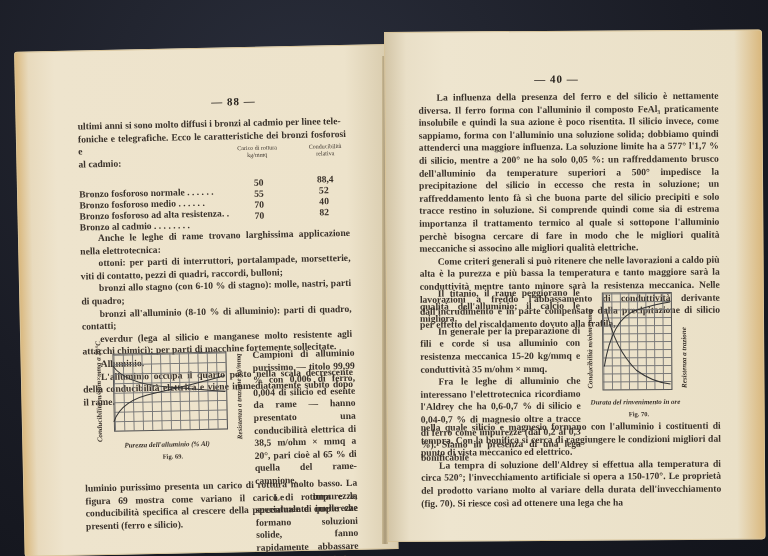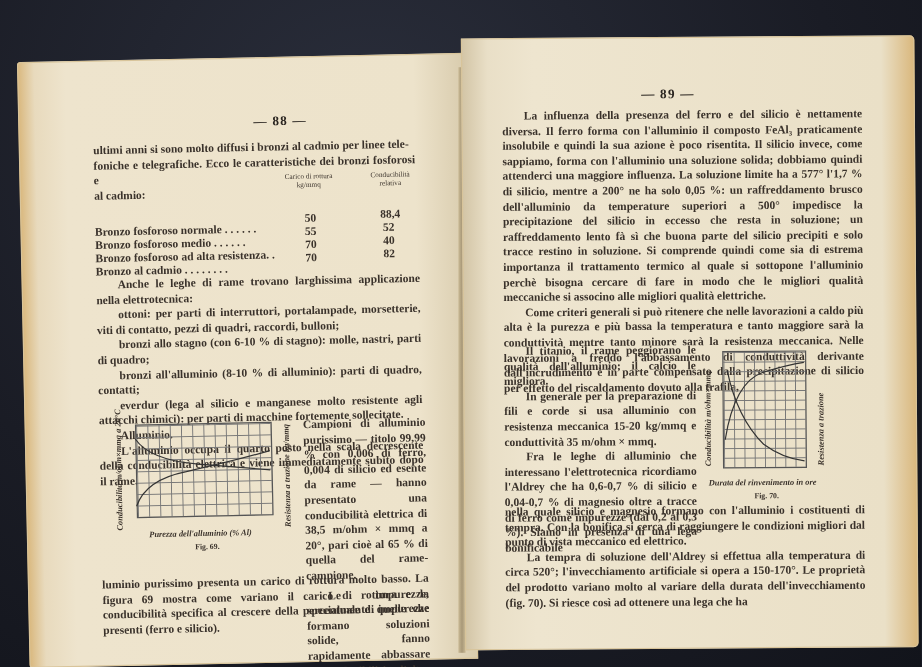--- a/index.html
+++ b/index.html
@@ -86,21 +86,21 @@
     </div>
 
     <div class="txt" style="left:62px;top:432px;width:272px;">
       <p>luminio purissimo presenta un carico di rottura molto basso. La figura 69 mostra come variano il carico di rottura e la conducibilità specifica al crescere della percentuale di impurezze presenti (ferro e silicio).</p>
     </div>
   </div>
 
   <div class="spine"></div>
 
   <div class="page page-right">
-    <div class="pnum" style="left:150px;top:42px;">— 89 —</div>
+    <div class="pnum" style="left:150px;top:42px;">— 40 —</div>
 
     <div class="txt" style="left:34px;top:60px;width:300px;">
       <p class="ind">La influenza della presenza del ferro e del silicio è nettamente diversa. Il ferro forma con l'alluminio il composto FeAl₃ praticamente insolubile e quindi la sua azione è poco risentita. Il silicio invece, come sappiamo, forma con l'alluminio una soluzione solida; dobbiamo quindi attenderci una maggiore influenza. La soluzione limite ha a 577° l'1,7 % di silicio, mentre a 200° ne ha solo 0,05 %: un raffreddamento brusco dell'alluminio da temperature superiori a 500° impedisce la precipitazione del silicio in eccesso che resta in soluzione; un raffreddamento lento fà sì che buona parte del silicio precipiti e solo tracce restino in soluzione. Si comprende quindi come sia di estrema importanza il trattamento termico al quale si sottopone l'alluminio perchè bisogna cercare di fare in modo che le migliori qualità meccaniche si associno alle migliori qualità elettriche.</p>
       <p class="ind">Come criteri generali si può ritenere che nelle lavorazioni a caldo più alta è la purezza e più bassa la temperatura e tanto maggiore sarà la conduttività mentre tanto minore sarà la resistenza meccanica. Nelle lavorazioni a freddo l'abbassamento di conduttività derivante dall'incrudimento è in parte compensato dalla precipitazione di silicio per effetto del riscaldamento dovuto alla trafila,</p>
     </div>
 
     <div class="txt" style="left:34px;top:256px;width:160px;">
       <p class="ind">Il titanio, il rame peggiorano le qualità dell'alluminio; il calcio le migliora.</p>
       <p class="ind">In generale per la preparazione di fili e corde si usa alluminio con resistenza meccanica 15-20 kg/mmq e conduttività 35 m/ohm × mmq.</p>
       <p class="ind">Fra le leghe di alluminio che interessano l'elettrotecnica ricordiamo l'Aldrey che ha 0,6-0,7 % di silicio e 0,04-0,7 % di magnesio oltre a tracce di ferro come impurezze (dal 0,2 al 0,3 %). Siamo in presenza di una lega bonificabile</p>

